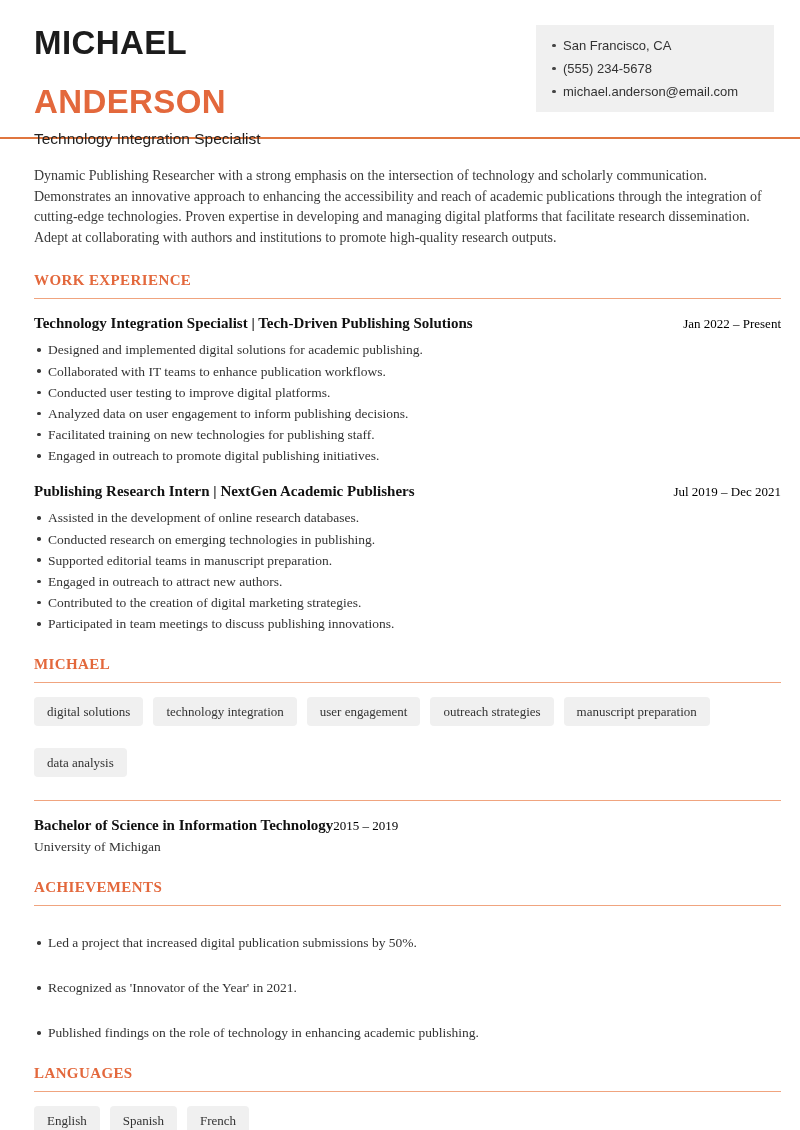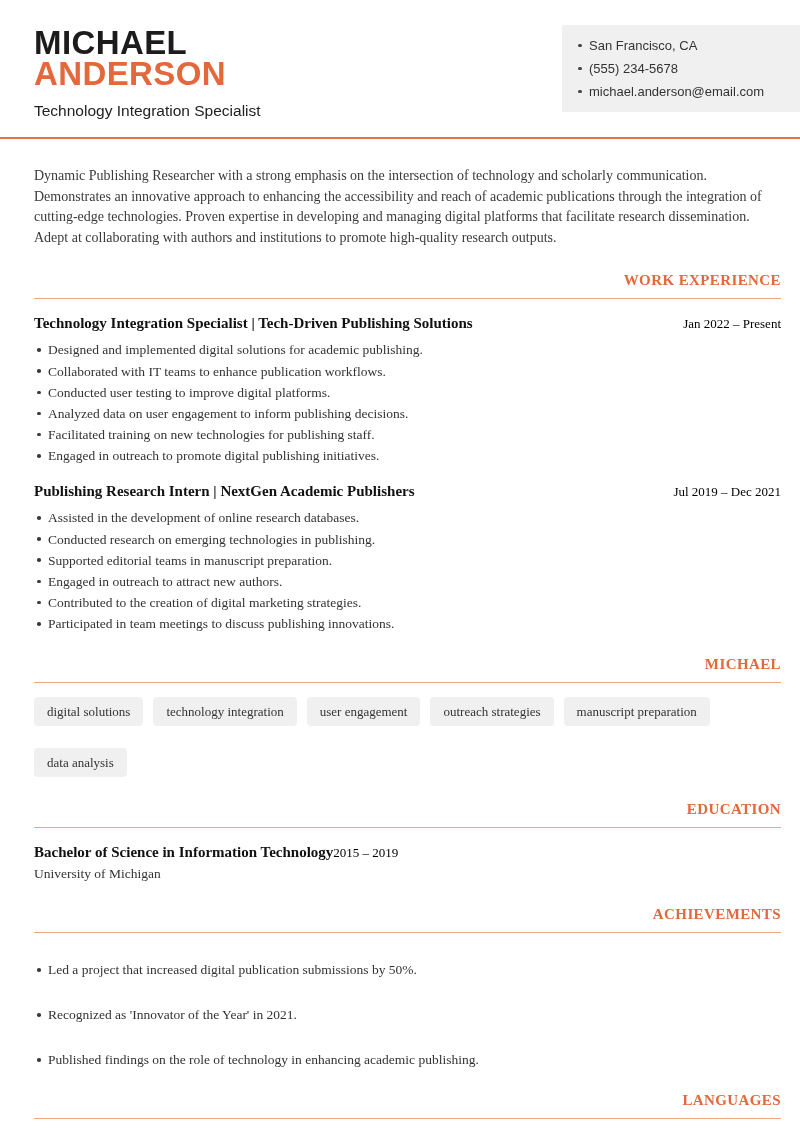--- a/index.html
+++ b/index.html
@@ -23,30 +23,30 @@
     height: 137px;
     padding: 27px 0 0 34px;
   }
   .name-line {
     font-size: 33px;
     font-weight: 700;
     line-height: 31px;
     letter-spacing: 0.4px;
     color: var(--dark);
   }
-  .name-line.last { color: var(--accent); }
+  .name-line.last { color: var(--accent); margin-top: 28px; }
   .header-job-title {
     margin-top: 13px;
     font-size: 15.5px;
     color: #222222;
   }
   .contact-card {
     position: absolute;
     top: 25px;
-    left: 562px;
+    left: 536px;
     width: 238px;
     height: 87px;
     background: var(--chip-bg);
     padding: 13px 14px 13px 16px;
     display: flex;
     flex-direction: column;
     justify-content: space-between;
   }
   .contact-item {
     font-size: 13px;
@@ -77,21 +77,20 @@
     line-height: 20.6px;
     color: var(--text);
   }
   .section { margin-top: 23px; }
   .section-heading {
     font-size: 15px;
     font-weight: 700;
     letter-spacing: 0.4px;
     color: var(--accent);
     line-height: 18px;
-    text-align: right;
   }
   .section-divider {
     border: none;
     border-top: 1.5px solid var(--accent-light);
     margin-top: 9px;
   }
   .job-entry { margin-bottom: 19px; }
   .job-header {
     display: flex;
     justify-content: space-between;
@@ -229,21 +228,20 @@
     <span class="chip">digital solutions</span>
         <span class="chip">technology integration</span>
         <span class="chip">user engagement</span>
         <span class="chip">outreach strategies</span>
         <span class="chip">manuscript preparation</span>
         <span class="chip">data analysis</span>
       </div>
   </section>
 
   <section class="section">
-    <h2 class="section-heading">EDUCATION</h2>
     <hr class="section-divider">
     <div class="edu-header">
       <span class="degree">Bachelor of Science in Information Technology</span>
       <span class="edu-dates">2015 – 2019</span>
     </div>
     <div class="school">University of Michigan</div>
   </section>
 
   <section class="section achievements">
     <h2 class="section-heading">ACHIEVEMENTS</h2>

